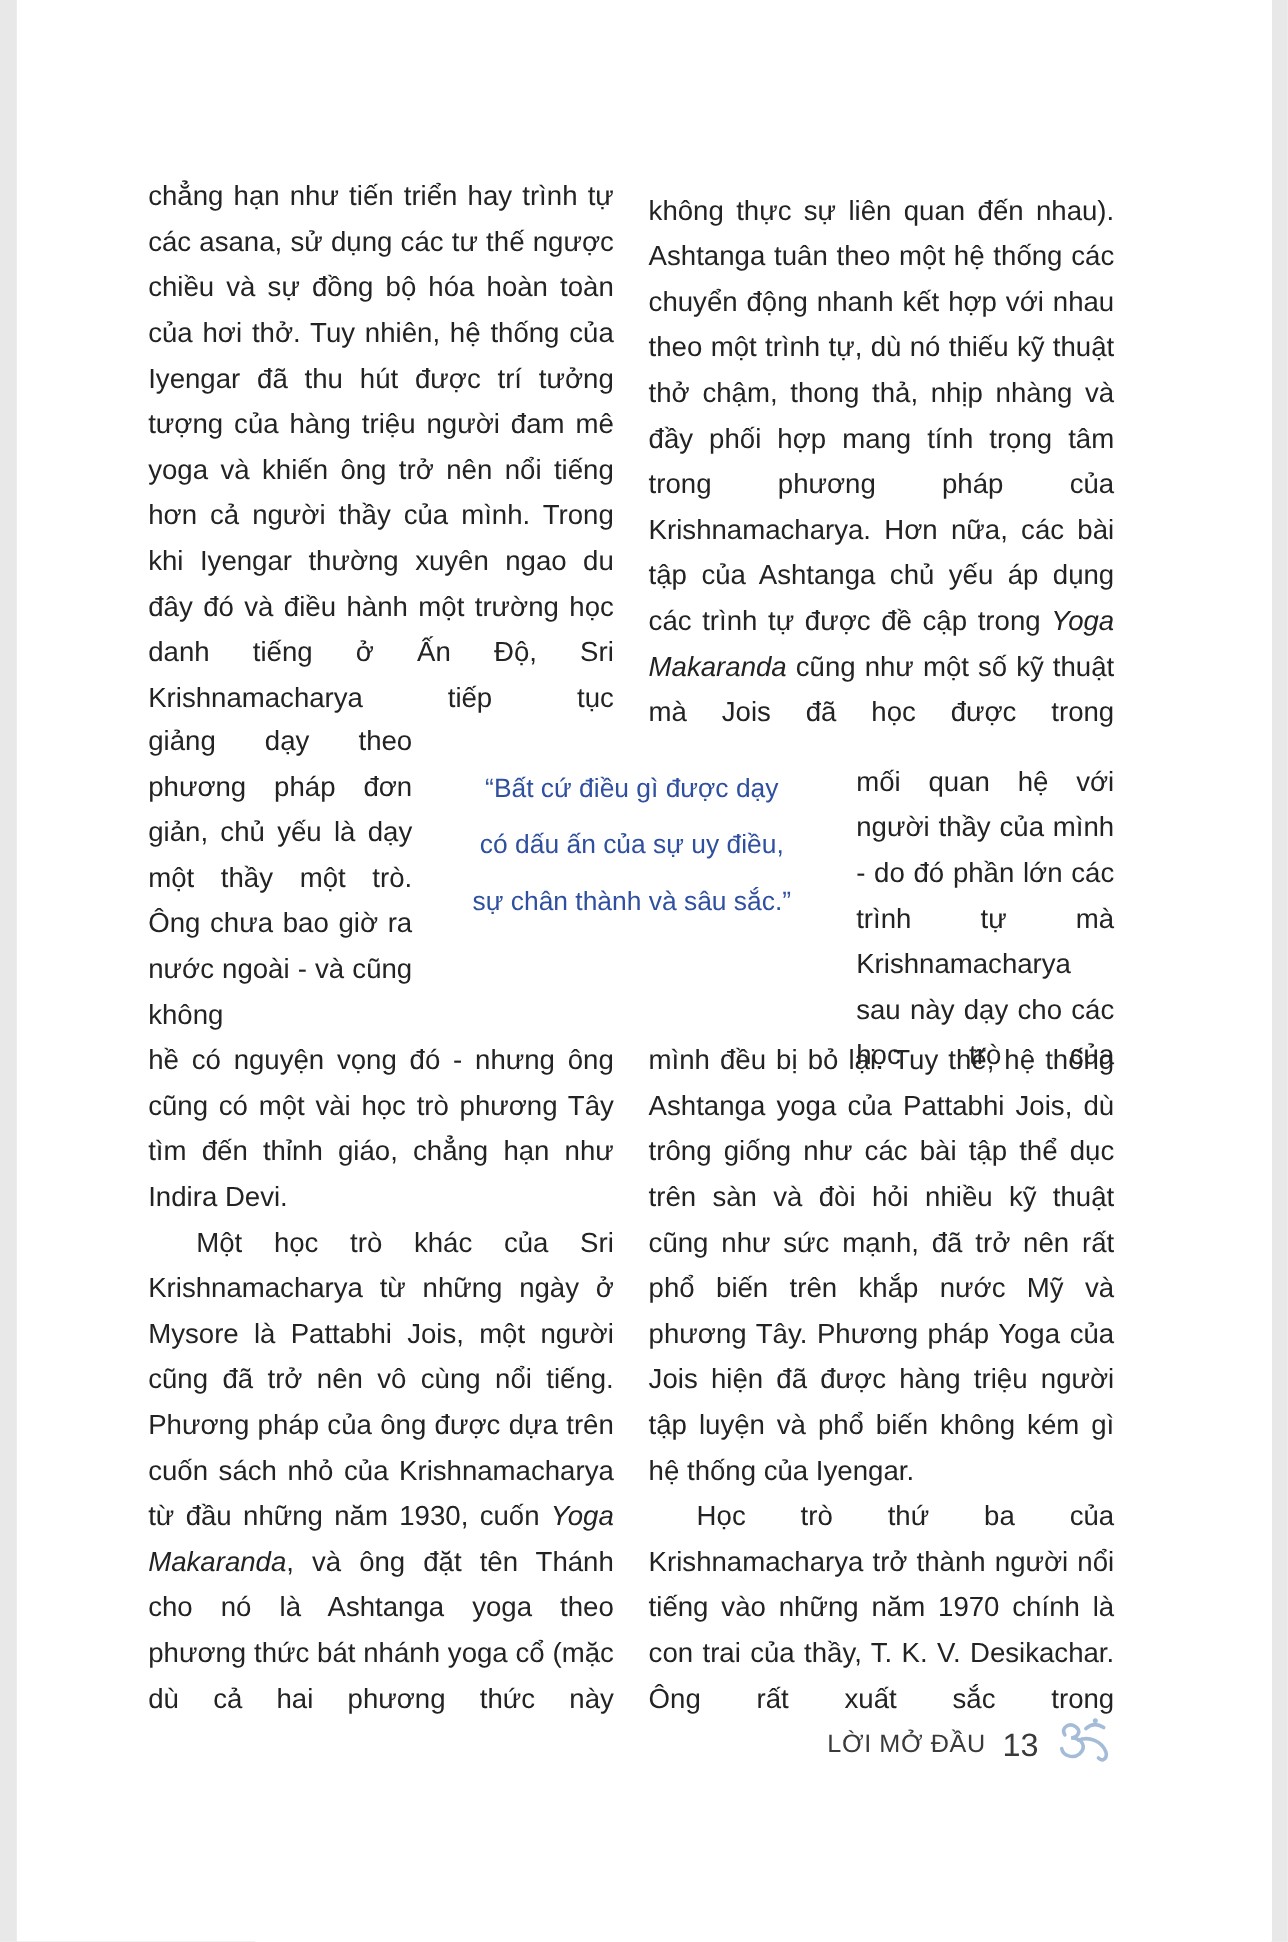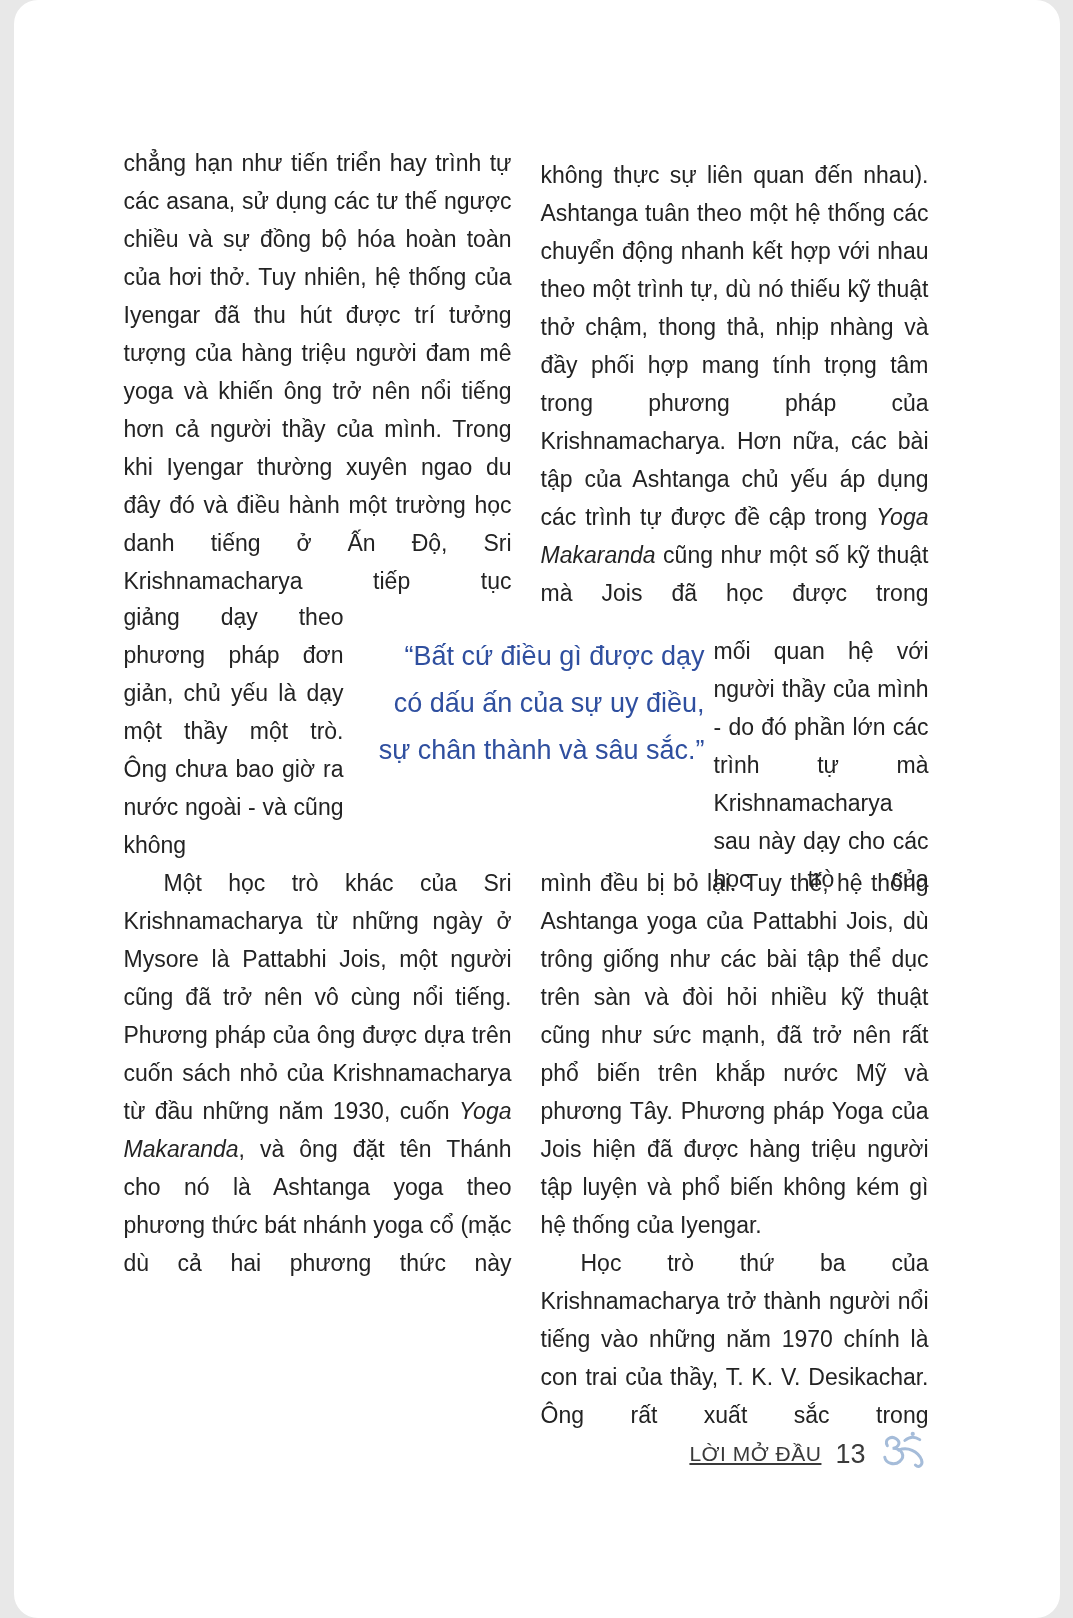--- a/index.html
+++ b/index.html
@@ -9,21 +9,20 @@
   }
   .page {
     position: relative;
     width: 1046px;
     height: 1618px;
     margin: 0 auto;
     background: #ffffff;
     font-family: "Liberation Sans", "DejaVu Sans", sans-serif;
     color: #232323;
     overflow: hidden;
-    border-radius: 24px;
   }
   .block {
     position: absolute;
     font-size: 23px;
     line-height: 38px;
     text-align: justify;
     color: #232323;
   }
   
   .justify-last {
@@ -37,41 +36,40 @@
   .right-bottom{ left: 527px; top: 864px; width: 388px; }
 
   .block p { margin: 0; padding: 0; }
   .block p.indent { text-indent: 40px; }
 
   .pull-quote {
     position: absolute;
     left: 335px;
     top: 633px;
     width: 356px;
-    text-align: right;
-    font-size: 27px;
+    text-align: center;
+    font-size: 22px;
     line-height: 47px;
     color: #2f4f9f;
   }
   .pull-quote .q-line { white-space: nowrap; }
 
   .book-title-italic { font-style: italic; }
 
   .footer {
     position: absolute;
     top: 1436px;
     right: 128px;
     display: flex;
     align-items: center;
   }
   .footer-label {
     font-size: 21px;
     letter-spacing: 0.5px;
     color: #3a3a3a;
-    text-decoration: underline;
   }
   .footer-num {
     font-size: 27px;
     color: #3a3a3a;
     margin-left: 14px;
   }
   .om-icon {
     margin-left: 10px;
     margin-top: -6px;
   }
@@ -89,20 +87,21 @@
 
   <div class="pull-quote">
     <div class="q-line">“Bất cứ điều gì được dạy</div>
     <div class="q-line">có dấu ấn của sự uy điều,</div>
     <div class="q-line">sự chân thành và sâu sắc.”</div>
   </div>
 
   <div class="block right-narrow justify-last">mối quan hệ với người thầy của mình - do đó phần lớn các trình tự mà Krishnamacharya sau này dạy cho các học trò của</div>
 
   <div class="block left-bottom">
+    <p>hề có nguyện vọng đó - nhưng ông cũng có một vài học trò phương Tây tìm đến thỉnh giáo, chẳng hạn như Indira Devi.</p>
     <p class="indent justify-last"><span>Một học trò khác của Sri Krishnamacharya từ những ngày ở Mysore là Pattabhi Jois, một người cũng đã trở nên vô cùng nổi tiếng. Phương pháp của ông được dựa trên cuốn sách nhỏ của Krishnamacharya từ đầu những năm 1930, cuốn </span><span class="book-title-italic">Yoga Makaranda</span><span>, và ông đặt tên Thánh cho nó là Ashtanga yoga theo phương thức bát nhánh yoga cổ (mặc dù cả hai phương thức này</span></p>
   </div>
 
   <div class="block right-bottom">
     <p>mình đều bị bỏ lại. Tuy thế, hệ thống Ashtanga yoga của Pattabhi Jois, dù trông giống như các bài tập thể dục trên sàn và đòi hỏi nhiều kỹ thuật cũng như sức mạnh, đã trở nên rất phổ biến trên khắp nước Mỹ và phương Tây. Phương pháp Yoga của Jois hiện đã được hàng triệu người tập luyện và phổ biến không kém gì hệ thống của Iyengar.</p>
     <p class="indent justify-last">Học trò thứ ba của Krishnamacharya trở thành người nổi tiếng vào những năm 1970 chính là con trai của thầy, T. K. V. Desikachar. Ông rất xuất sắc trong</p>
   </div>
 
   <div class="footer">
     <span class="footer-label">LỜI MỞ ĐẦU</span>

